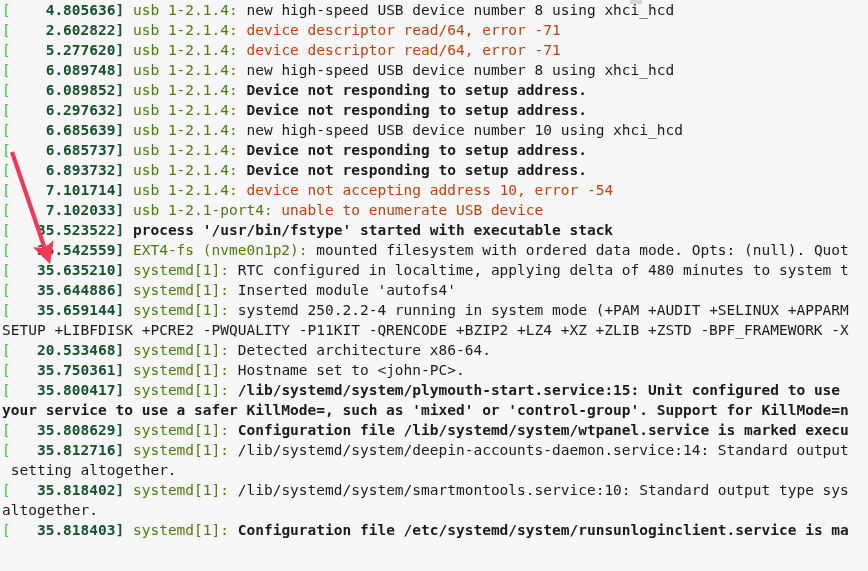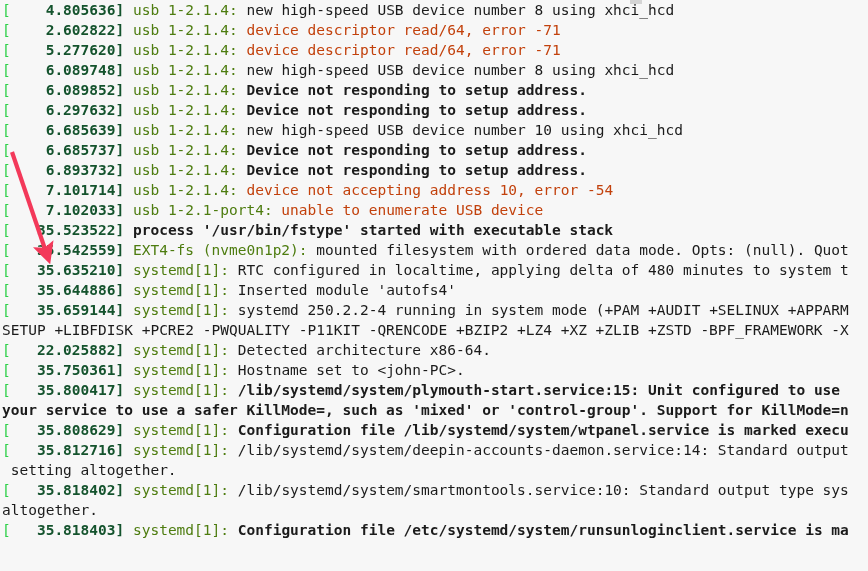--- a/index.html
+++ b/index.html
@@ -69,21 +69,21 @@
       <div class="log-line"><span class="seg c-bracket">[</span><span class="seg c-time">    6.685737]</span><span class="seg c-prefix"> usb 1-2.1.4:</span><span class="seg c-msg b"> Device not responding to setup address.</span></div>
       <div class="log-line"><span class="seg c-bracket">[</span><span class="seg c-time">    6.893732]</span><span class="seg c-prefix"> usb 1-2.1.4:</span><span class="seg c-msg b"> Device not responding to setup address.</span></div>
       <div class="log-line"><span class="seg c-bracket">[</span><span class="seg c-time">    7.101714]</span><span class="seg c-prefix"> usb 1-2.1.4:</span><span class="seg c-err"> device not accepting address 10, error -54</span></div>
       <div class="log-line"><span class="seg c-bracket">[</span><span class="seg c-time">    7.102033]</span><span class="seg c-prefix"> usb 1-2.1-port4:</span><span class="seg c-err"> unable to enumerate USB device</span></div>
       <div class="log-line"><span class="seg c-bracket">[</span><span class="seg c-time">   35.523522]</span><span class="seg c-msg b"> process '/usr/bin/fstype' started with executable stack</span></div>
       <div class="log-line"><span class="seg c-bracket">[</span><span class="seg c-time">   35.542559]</span><span class="seg c-prefix"> EXT4-fs (nvme0n1p2):</span><span class="seg c-msg"> mounted filesystem with ordered data mode. Opts: (null). Quot</span></div>
       <div class="log-line"><span class="seg c-bracket">[</span><span class="seg c-time">   35.635210]</span><span class="seg c-prefix"> systemd[1]:</span><span class="seg c-msg"> RTC configured in localtime, applying delta of 480 minutes to system t</span></div>
       <div class="log-line"><span class="seg c-bracket">[</span><span class="seg c-time">   35.644886]</span><span class="seg c-prefix"> systemd[1]:</span><span class="seg c-msg"> Inserted module 'autofs4'</span></div>
       <div class="log-line"><span class="seg c-bracket">[</span><span class="seg c-time">   35.659144]</span><span class="seg c-prefix"> systemd[1]:</span><span class="seg c-msg"> systemd 250.2.2-4 running in system mode (+PAM +AUDIT +SELINUX +APPARM</span></div>
       <div class="log-line"><span class="seg c-msg">SETUP +LIBFDISK +PCRE2 -PWQUALITY -P11KIT -QRENCODE +BZIP2 +LZ4 +XZ +ZLIB +ZSTD -BPF_FRAMEWORK -X</span></div>
-      <div class="log-line"><span class="seg c-bracket">[</span><span class="seg c-time">   22.025882]</span><span class="seg c-prefix"> systemd[1]:</span><span class="seg c-msg"> Detected architecture x86-64.</span></div>
+      <div class="log-line"><span class="seg c-bracket">[</span><span class="seg c-time">   20.533468]</span><span class="seg c-prefix"> systemd[1]:</span><span class="seg c-msg"> Detected architecture x86-64.</span></div>
       <div class="log-line"><span class="seg c-bracket">[</span><span class="seg c-time">   35.750361]</span><span class="seg c-prefix"> systemd[1]:</span><span class="seg c-msg"> Hostname set to &lt;john-PC&gt;.</span></div>
       <div class="log-line"><span class="seg c-bracket">[</span><span class="seg c-time">   35.800417]</span><span class="seg c-prefix"> systemd[1]:</span><span class="seg c-msg b"> /lib/systemd/system/plymouth-start.service:15: Unit configured to use</span></div>
       <div class="log-line"><span class="seg c-msg b">your service to use a safer KillMode=, such as 'mixed' or 'control-group'. Support for KillMode=n</span></div>
       <div class="log-line"><span class="seg c-bracket">[</span><span class="seg c-time">   35.808629]</span><span class="seg c-prefix"> systemd[1]:</span><span class="seg c-msg b"> Configuration file /lib/systemd/system/wtpanel.service is marked execu</span></div>
       <div class="log-line"><span class="seg c-bracket">[</span><span class="seg c-time">   35.812716]</span><span class="seg c-prefix"> systemd[1]:</span><span class="seg c-msg"> /lib/systemd/system/deepin-accounts-daemon.service:14: Standard output</span></div>
       <div class="log-line"><span class="seg c-msg"> setting altogether.</span></div>
       <div class="log-line"><span class="seg c-bracket">[</span><span class="seg c-time">   35.818402]</span><span class="seg c-prefix"> systemd[1]:</span><span class="seg c-msg"> /lib/systemd/system/smartmontools.service:10: Standard output type sys</span></div>
       <div class="log-line"><span class="seg c-msg">altogether.</span></div>
       <div class="log-line"><span class="seg c-bracket">[</span><span class="seg c-time">   35.818403]</span><span class="seg c-prefix"> systemd[1]:</span><span class="seg c-msg b"> Configuration file /etc/systemd/system/runsunloginclient.service is ma</span></div>
     </div>

